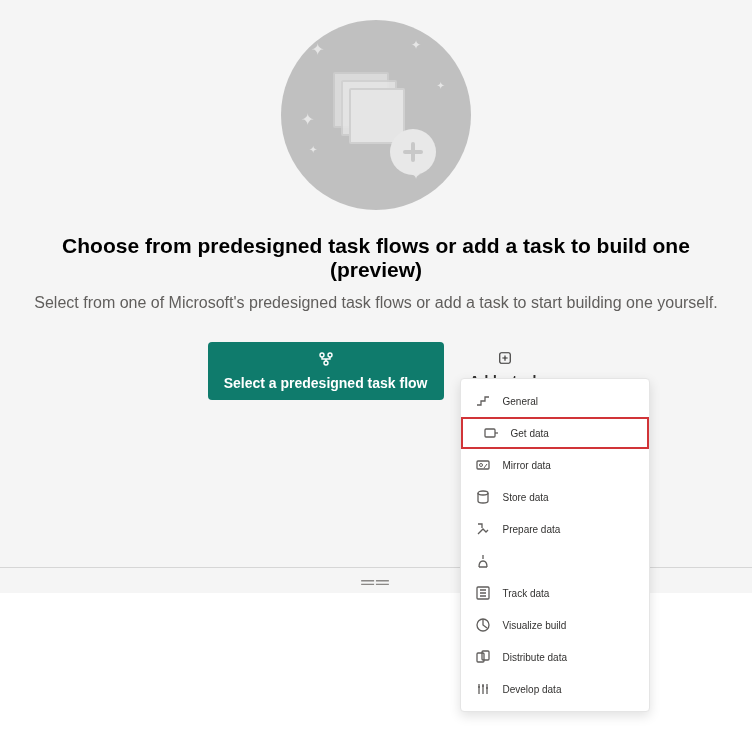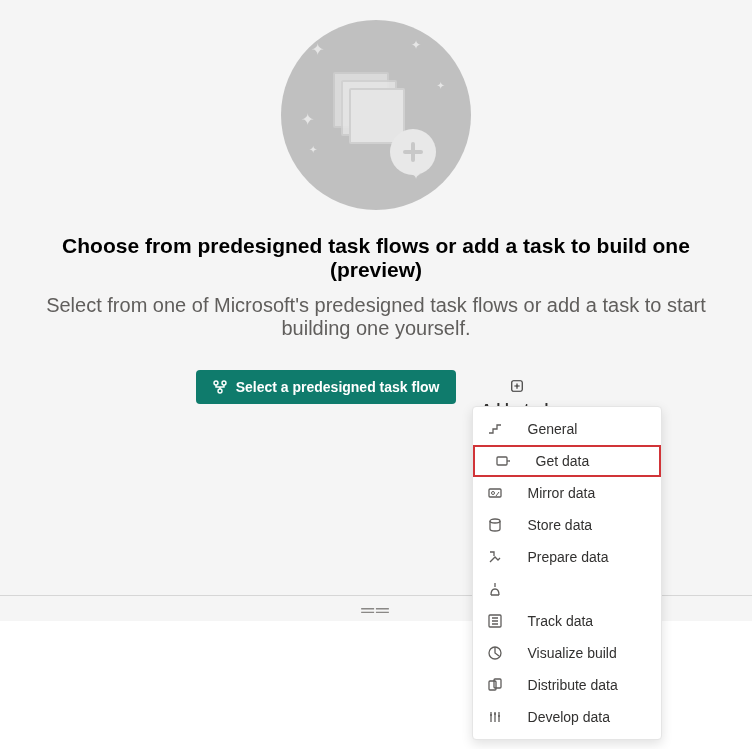--- a/index.html
+++ b/index.html
@@ -85,21 +85,21 @@
     .sparkle.s6 { top: 90px; left: 20px; font-size: 16px; }
 
     .heading {
       font-size: 21px;
       font-weight: 600;
       color: #000000;
       margin-bottom: 12px;
       padding: 0 30px;
     }
     .subheading {
-      font-size: 20px;
+      font-size: 16px;
       color: #605e5c;
       margin-bottom: 30px;
       padding: 0 30px;
     }
     .button-row {
       display: flex;
       justify-content: center;
       gap: 22px;
       align-items: flex-start;
       position: relative;
@@ -109,20 +109,21 @@
       color: #fff;
       border: none;
       padding: 9px 16px;
       font-size: 14px;
       font-weight: 600;
       border-radius: 4px;
       display: flex;
       align-items: center;
       gap: 8px;
       cursor: pointer;
+      flex-direction: column;
     }
     .primary-btn svg { width: 16px; height: 16px; }
     .add-task-wrapper {
       position: relative;
     }
     .secondary-btn {
       background: transparent;
       border: none;
       color: #323130;
       font-size: 14px;
@@ -145,23 +146,23 @@
       border: 1px solid #e5e5e5;
       box-shadow: 0 4px 12px rgba(0,0,0,0.12);
       border-radius: 4px;
       padding: 6px 0;
       text-align: left;
       z-index: 10;
     }
     .dropdown-item {
       display: flex;
       align-items: center;
-      gap: 25px;
+      gap: 12px;
       padding: 8px 14px;
-      font-size: 14px;
+      font-size: 10px;
       color: #323130;
       cursor: pointer;
       text-align: center;
     }
     .dropdown-item svg { width: 16px; height: 16px; flex-shrink: 0; }
     .dropdown-item.highlighted {
       border: 2px solid #d13438;
       padding: 6px 20px;
       margin: 0;
     }

